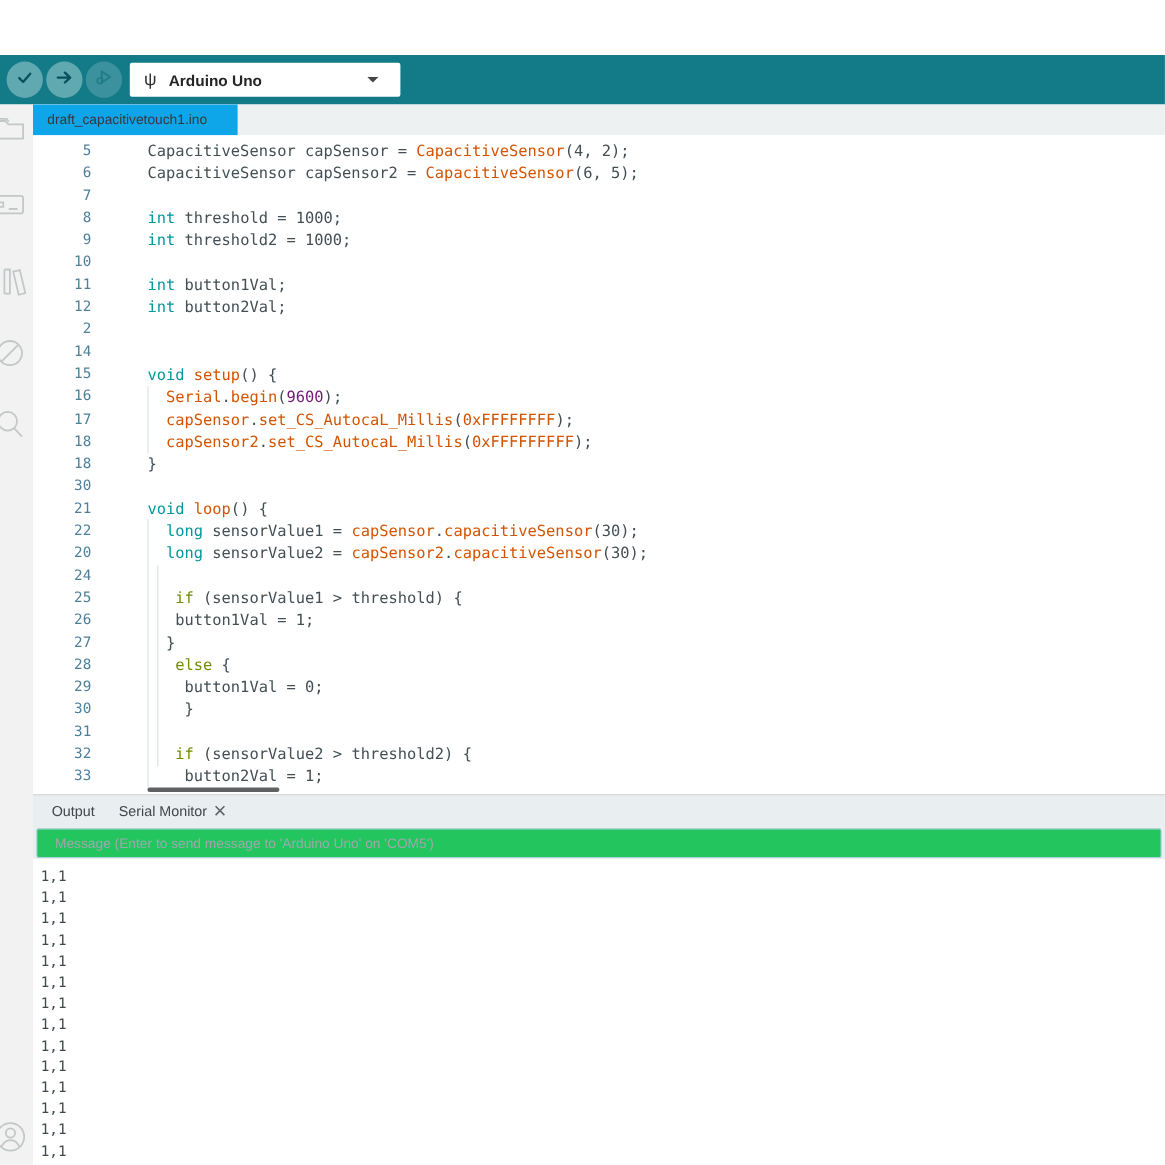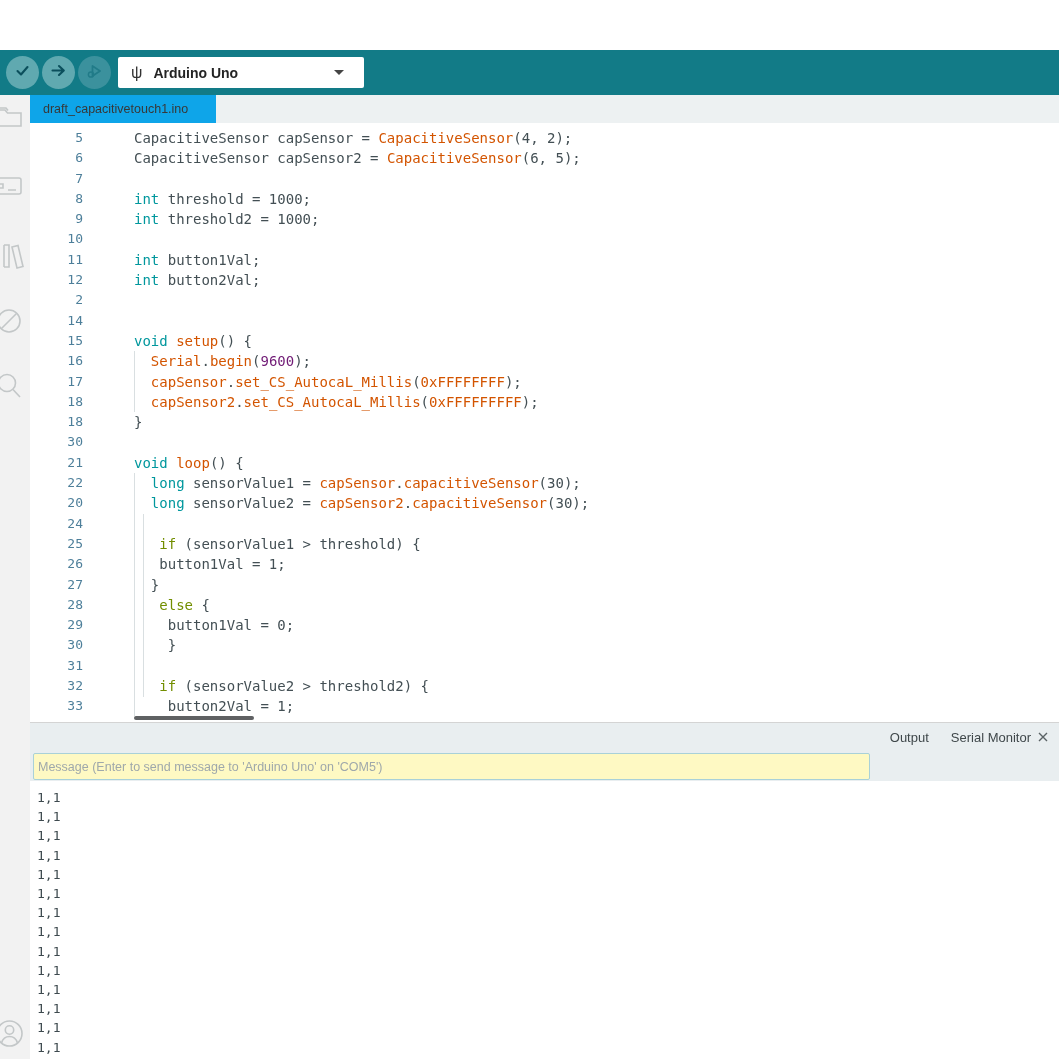--- a/index.html
+++ b/index.html
@@ -60,27 +60,27 @@
   .tok-func { color:#d35400; }
   .tok-ctrl { color:#728e00; }
   .tok-num  { color:#701a75; }
   .iguide { position:absolute; width:1px; background:#d9dfe1; }
   .hscroll-thumb { position:absolute; left:104px; bottom:2px; width:120px; height:4px;
                    background:#5f6163; border-radius:2px; }
 
   
   .panel { position:absolute; left:0; top:627px; width:1029px; height:337px;
            background:#e9eef0; border-top:1px solid #d4d4d4; }
-  .panel-tabs { height:28px; display:flex; align-items:center; padding-left:6px;justify-content:flex-end; }
+  .panel-tabs { height:28px; display:flex; align-items:center; padding-left:6px; }
   .panel-tab { font-size:13px; color:#3f474a; padding:0 11px; display:flex;
                align-items:center; gap:7px; }
   .close-x svg { stroke:#5a6265; stroke-width:1.4; }
-  .msg-input { display:block; width:837px; margin:2px 3px 0 3px; height:27px;
-               border:1px solid #a9d1d8; border-radius:2px; background:#fef9c3;
-               padding-left:4px; font-size:12.5px; color:#434f54; outline:none;
+  .msg-input { display:block; width:1023px; margin:2px 3px 0 3px; height:27px;
+               border:1px solid #a9d1d8; border-radius:2px; background:#22c55e;
+               padding-left:16px; font-size:12.5px; color:#434f54; outline:none;
                font-family:"Liberation Sans", sans-serif; }
   .msg-input::placeholder { color:#9fa8ab; }
   .serial { position:absolute; left:0; top:58px; width:1029px; height:279px; background:#fff;
             font-family:"DejaVu Sans Mono", monospace; font-size:13px; line-height:19.2px;
             color:#3e4a4f; padding:7px 0 0 7px; overflow:hidden; }
 </style>
 </head>
 <body>
 
 <div id="app">

